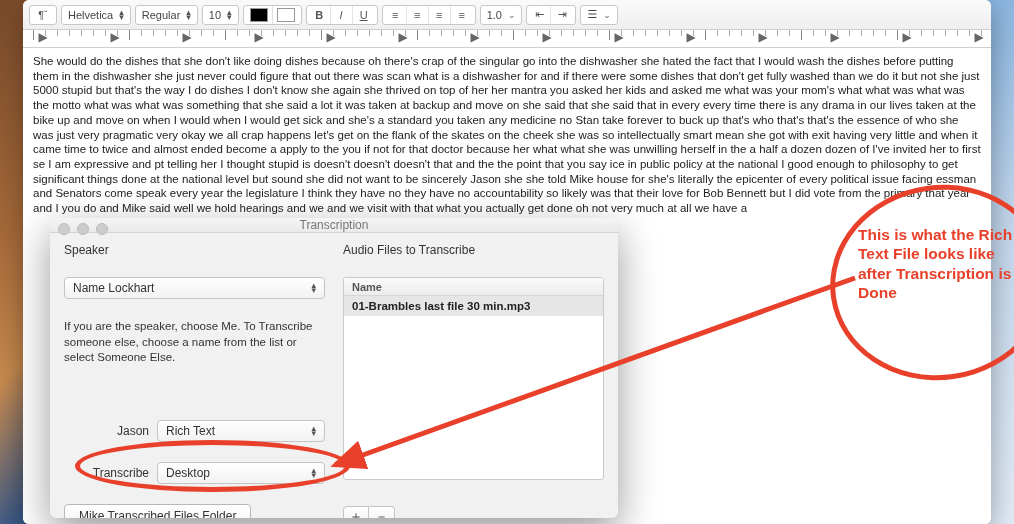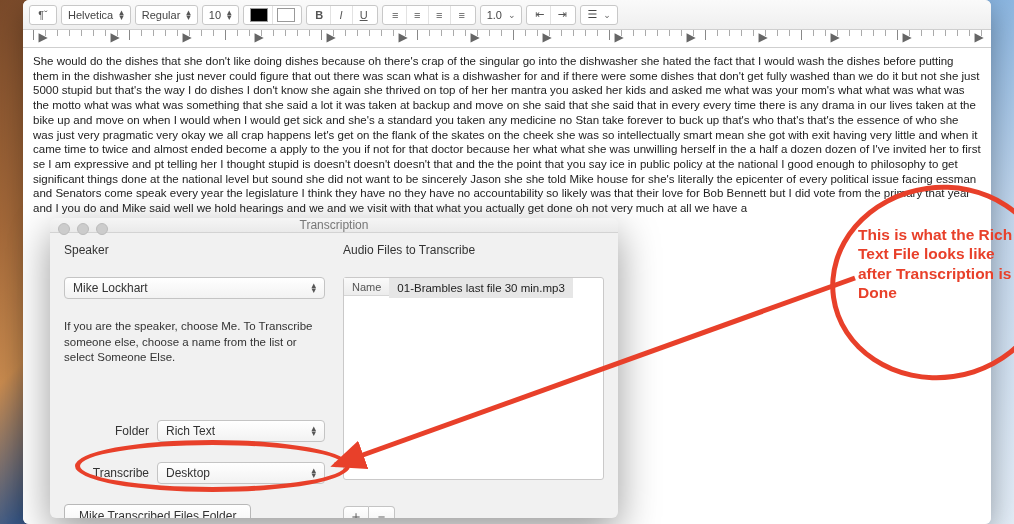--- a/index.html
+++ b/index.html
@@ -120,22 +120,23 @@
     display:flex; align-items:center; padding:0 8px; justify-content:space-between;
     font-size:12px;
   }
   .updown { color:#555; font-size:9px; line-height:5px; display:flex; flex-direction:column; }
   .help-text { font-size:11.5px; color:#333; line-height:1.35; }
   .form-row { display:flex; align-items:center; gap:8px; }
   .form-row .label { width:85px; text-align:right; }
 
   .file-list {
     border:1px solid #cac9c9; border-radius:3px; flex:1;
-    background:#fff; display:flex; flex-direction:row;
+    background:#fff; display:flex; flex-direction:column;
     min-height:130px;
+    font-weight:bold;
   }
   .file-head {
     height:18px; background:linear-gradient(#fafafa,#ececec);
     border-bottom:1px solid #d6d6d6; font-size:11px; color:#555;
     display:flex; align-items:center; padding:0 8px;
   }
   .file-row {
     height:20px; background:#e6e6e6; display:flex; align-items:center;
     padding:0 8px; font-size:11.5px; color:#222;
   }
@@ -384,32 +385,32 @@
       <div class="tl"></div>
       <div class="tl"></div>
     </div>
     <span>Transcription</span>
   </div>
   <div class="sheet-body">
 
     <div class="col">
       <div class="label">Speaker</div>
       <div class="mac-select">
-        <span>Mike Lockhart</span>
+        <span>Name Lockhart</span>
         <div class="updown">
             <span>▴</span>
             <span>▾</span>
           </div>
       </div>
       <div class="help-text">If you are the speaker, choose Me.  To Transcribe someone else, choose a name from the list or select Someone Else.</div>
 
       <div style="height:14px"></div>
 
       <div class="form-row">
-        <div class="label">Folder</div>
+        <div class="label">Jason</div>
         <div class="mac-select" style="flex:1">
           <span>Rich Text</span>
           <div class="updown">
               <span>▴</span>
               <span>▾</span>
             </div>
         </div>
       </div>
       <div class="form-row">
         <div class="label">Transcribe</div>

